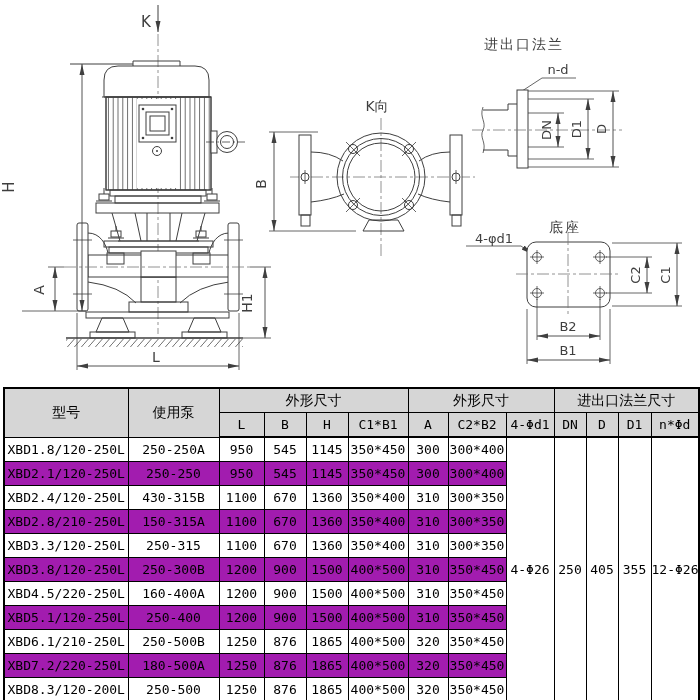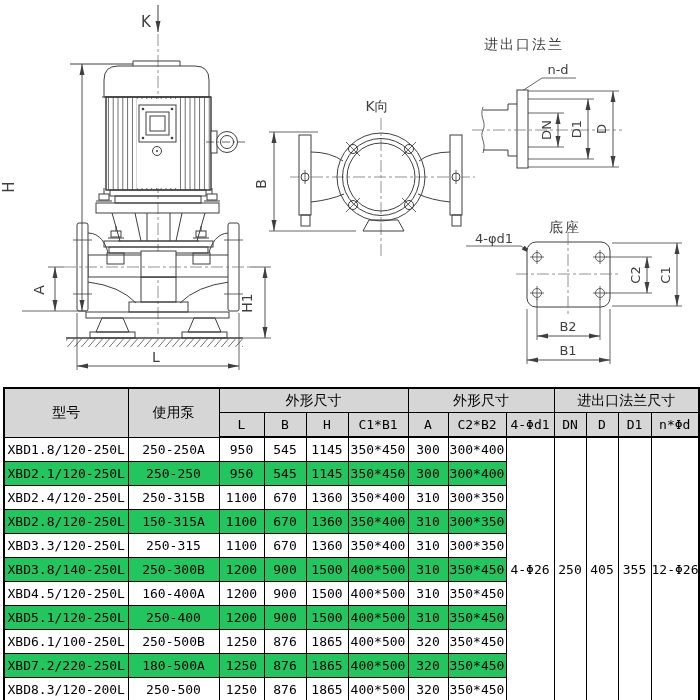--- a/index.html
+++ b/index.html
@@ -9,21 +9,21 @@
   .spec-table{position:absolute;left:3px;top:387px;width:695px;height:311px;
               border-collapse:collapse;table-layout:fixed;
               font-family:"DejaVu Sans Mono","Liberation Mono",monospace;font-size:13px;color:#000;}
   .spec-table th,.spec-table td{border:1px solid #000;text-align:center;vertical-align:middle;
               padding:0;overflow:hidden;white-space:nowrap;}
   .spec-table{border:2px solid #000;}
   .spec-table thead th{background:#d6d6d6;font-weight:bold;height:23px;}
   .spec-table thead .grp{font-family:"DejaVu Sans",sans-serif;font-size:14px;font-weight:normal;}
   .spec-table thead tr.sub th{border-bottom:2px solid #000;font-weight:normal;}
   .spec-table tbody td{height:23px;background:#fff;}
-  .spec-table tbody tr.alt td{background:#22c55e;}
+  .spec-table tbody tr.alt td{background:#a21caf;}
   .spec-table tbody td.merged{background:#fff;}
 </style>
 </head>
 <body>
 
 <div class="canvas">
 
 <svg class="drawing-svg" width="700" height="387" viewBox="0 0 700 387" font-family="&quot;DejaVu Sans&quot;,sans-serif" fill="none" stroke="#3f3f3f" stroke-width="1">
   <defs>
     <marker id="ae" markerWidth="12" markerHeight="8" refX="11" refY="3.5" orient="auto" markerUnits="userSpaceOnUse">
@@ -317,80 +317,80 @@
     <td>250-250</td>
     <td>950</td>
     <td>545</td>
     <td>1145</td>
     <td>350*450</td>
     <td>300</td>
     <td>300*400</td>
   </tr>
         <tr>
     <td>XBD2.4/120-250L</td>
-    <td>250-315B</td>
+    <td>430-315B</td>
     <td>1100</td>
     <td>670</td>
     <td>1360</td>
     <td>350*400</td>
     <td>310</td>
     <td>300*350</td>
   </tr>
         <tr class="alt">
-    <td>XBD2.8/120-250L</td>
+    <td>XBD2.8/210-250L</td>
     <td>150-315A</td>
     <td>1100</td>
     <td>670</td>
     <td>1360</td>
     <td>350*400</td>
     <td>310</td>
     <td>300*350</td>
   </tr>
         <tr>
     <td>XBD3.3/120-250L</td>
     <td>250-315</td>
     <td>1100</td>
     <td>670</td>
     <td>1360</td>
     <td>350*400</td>
     <td>310</td>
     <td>300*350</td>
   </tr>
         <tr class="alt">
-    <td>XBD3.8/140-250L</td>
+    <td>XBD3.8/120-250L</td>
     <td>250-300B</td>
     <td>1200</td>
     <td>900</td>
     <td>1500</td>
     <td>400*500</td>
     <td>310</td>
     <td>350*450</td>
   </tr>
         <tr>
-    <td>XBD4.5/120-250L</td>
+    <td>XBD4.5/220-250L</td>
     <td>160-400A</td>
     <td>1200</td>
     <td>900</td>
     <td>1500</td>
     <td>400*500</td>
     <td>310</td>
     <td>350*450</td>
   </tr>
         <tr class="alt">
     <td>XBD5.1/120-250L</td>
     <td>250-400</td>
     <td>1200</td>
     <td>900</td>
     <td>1500</td>
     <td>400*500</td>
     <td>310</td>
     <td>350*450</td>
   </tr>
         <tr>
-    <td>XBD6.1/100-250L</td>
+    <td>XBD6.1/210-250L</td>
     <td>250-500B</td>
     <td>1250</td>
     <td>876</td>
     <td>1865</td>
     <td>400*500</td>
     <td>320</td>
     <td>350*450</td>
   </tr>
         <tr class="alt">
     <td>XBD7.2/220-250L</td>

